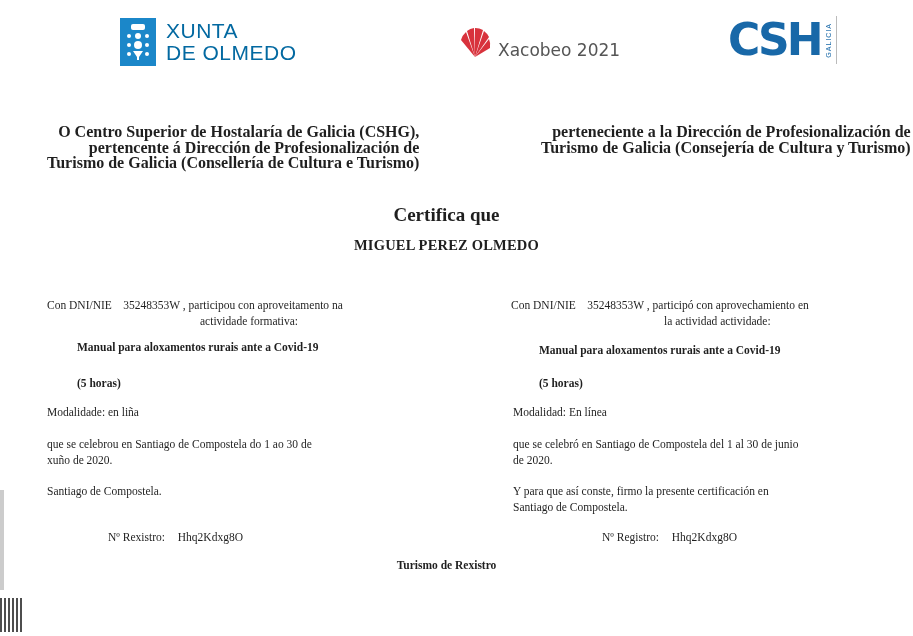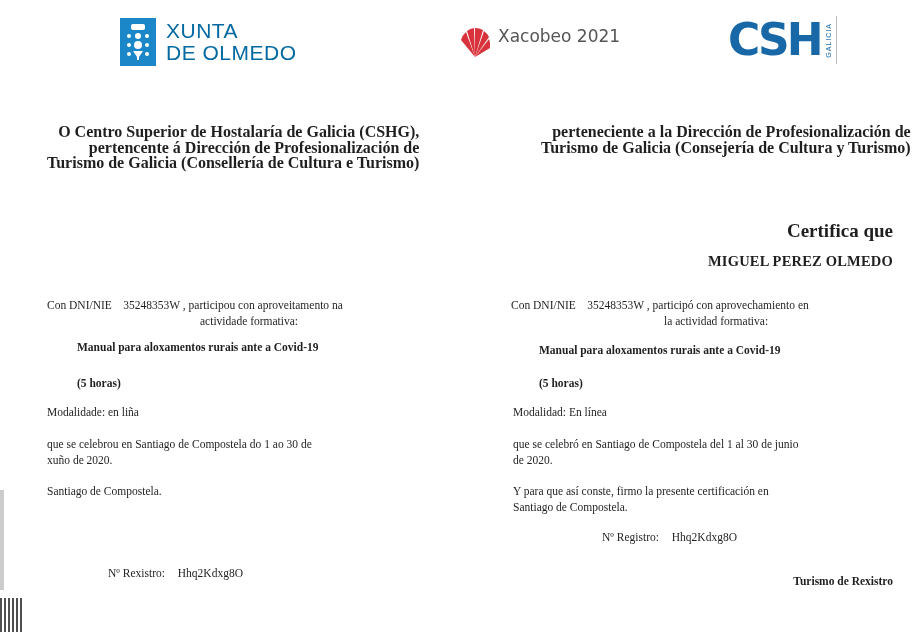--- a/index.html
+++ b/index.html
@@ -5,31 +5,31 @@
   html, body { margin:0; padding:0; }
   body {
     width:913px; height:636px; position:relative; overflow:hidden;
     background:#ffffff; font-family:"Liberation Serif", serif; color:#1f1f1f;
   }
   .abs { position:absolute; }
   
   .xunta-logo { left:120px; top:18px; display:flex; align-items:center; }
   .xunta-emblem { width:36px; height:48px; background:#1b87c9; position:relative; }
   .xunta-text { margin-left:10px; font-family:"Liberation Sans", sans-serif; color:#0369a1; font-size:21px; line-height:22px; letter-spacing:0.5px; }
-  .xacobeo-logo { left:458px; top:26px; display:flex; align-items:flex-start; }
+  .xacobeo-logo { left:458px; top:26px; display:flex; align-items:flex-end; }
   .xacobeo-text { margin-left:6px; font-family:"DejaVu Sans", sans-serif; color:#555; font-size:17px; }
   .csh-logo { left:684px; top:16px; display:flex; align-items:center;margin-left:44px; }
   .csh-text { font-family:"DejaVu Sans", sans-serif; font-weight:bold; color:#1868a8; font-size:44px; letter-spacing:-3px; line-height:48px; }
   .csh-galicia { writing-mode:vertical-rl; transform:rotate(180deg); font-family:"Liberation Sans", sans-serif; font-size:7px; color:#1868a8; margin-left:4px; letter-spacing:1px; }
   .csh-bar { width:1px; height:48px; background:#bbb; margin-left:4px; }
 
   .bold { font-weight:bold; }
   .hdr { font-size:16px; line-height:15.5px; font-weight:bold;text-align:right; }
   .body { font-size:11.5px; line-height:15.5px; }
-  .center { text-align:right;margin-top:16px; }
+  .center { text-align:center; }
   .title { font-size:19px; font-weight:bold; }
   .name { font-size:14.5px; font-weight:bold; letter-spacing:0.2px; }
   .qr { left:0; top:598px; width:22px; height:34px;
         background: repeating-linear-gradient(90deg,#222 0 2px,#fff 2px 4px),#fff; opacity:0.8; }
   .strip { left:0; top:490px; width:4px; height:100px; background:#ccc; }
 </style>
 </head>
 <body>
 
 <div class="abs xunta-logo">
@@ -90,27 +90,27 @@
 <div class="abs body bold" style="left:77px; top:340px;">Manual para aloxamentos rurais ante a Covid-19</div>
 <div class="abs body bold" style="left:77px; top:376px;">(5 horas)</div>
 <div class="abs body" style="left:47px; top:405px;">Modalidade: en liña</div>
 <div class="abs body" style="left:47px; top:437px;">
   <div>que se celebrou en Santiago de Compostela do 1 ao 30 de</div>
   <div>xuño de 2020.</div>
 </div>
 <div class="abs body" style="left:47px; top:484px;">
   <div>Santiago de Compostela.</div>
 </div>
-<div class="abs body" style="left:108px; top:530px;margin-top:36px;">
+<div class="abs body" style="left:108px; top:530px;">
   <span>Nº Rexistro:</span>
   <span style="margin-left:10px;">Hhq2Kdxg8O</span>
 </div>
 
 <div class="abs body" style="left:511px; top:298px; white-space:pre;">Con DNI/NIE    35248353W , participó con aprovechamiento en</div>
-<div class="abs body" style="left:664px; top:314px;">la actividad formativa:</div>
+<div class="abs body" style="left:664px; top:314px;">la actividad actividade:</div>
 <div class="abs body bold" style="left:539px; top:343px;">Manual para aloxamentos rurais ante a Covid-19</div>
 <div class="abs body bold" style="left:539px; top:376px;">(5 horas)</div>
 <div class="abs body" style="left:513px; top:405px;">Modalidad: En línea</div>
 <div class="abs body" style="left:513px; top:437px;">
   <div>que se celebró en Santiago de Compostela del 1 al 30 de junio</div>
   <div>de 2020.</div>
 </div>
 <div class="abs body" style="left:513px; top:484px;">
   <div>Y para que así conste, firmo la presente certificación en</div>
   <div>Santiago de Compostela.</div>

